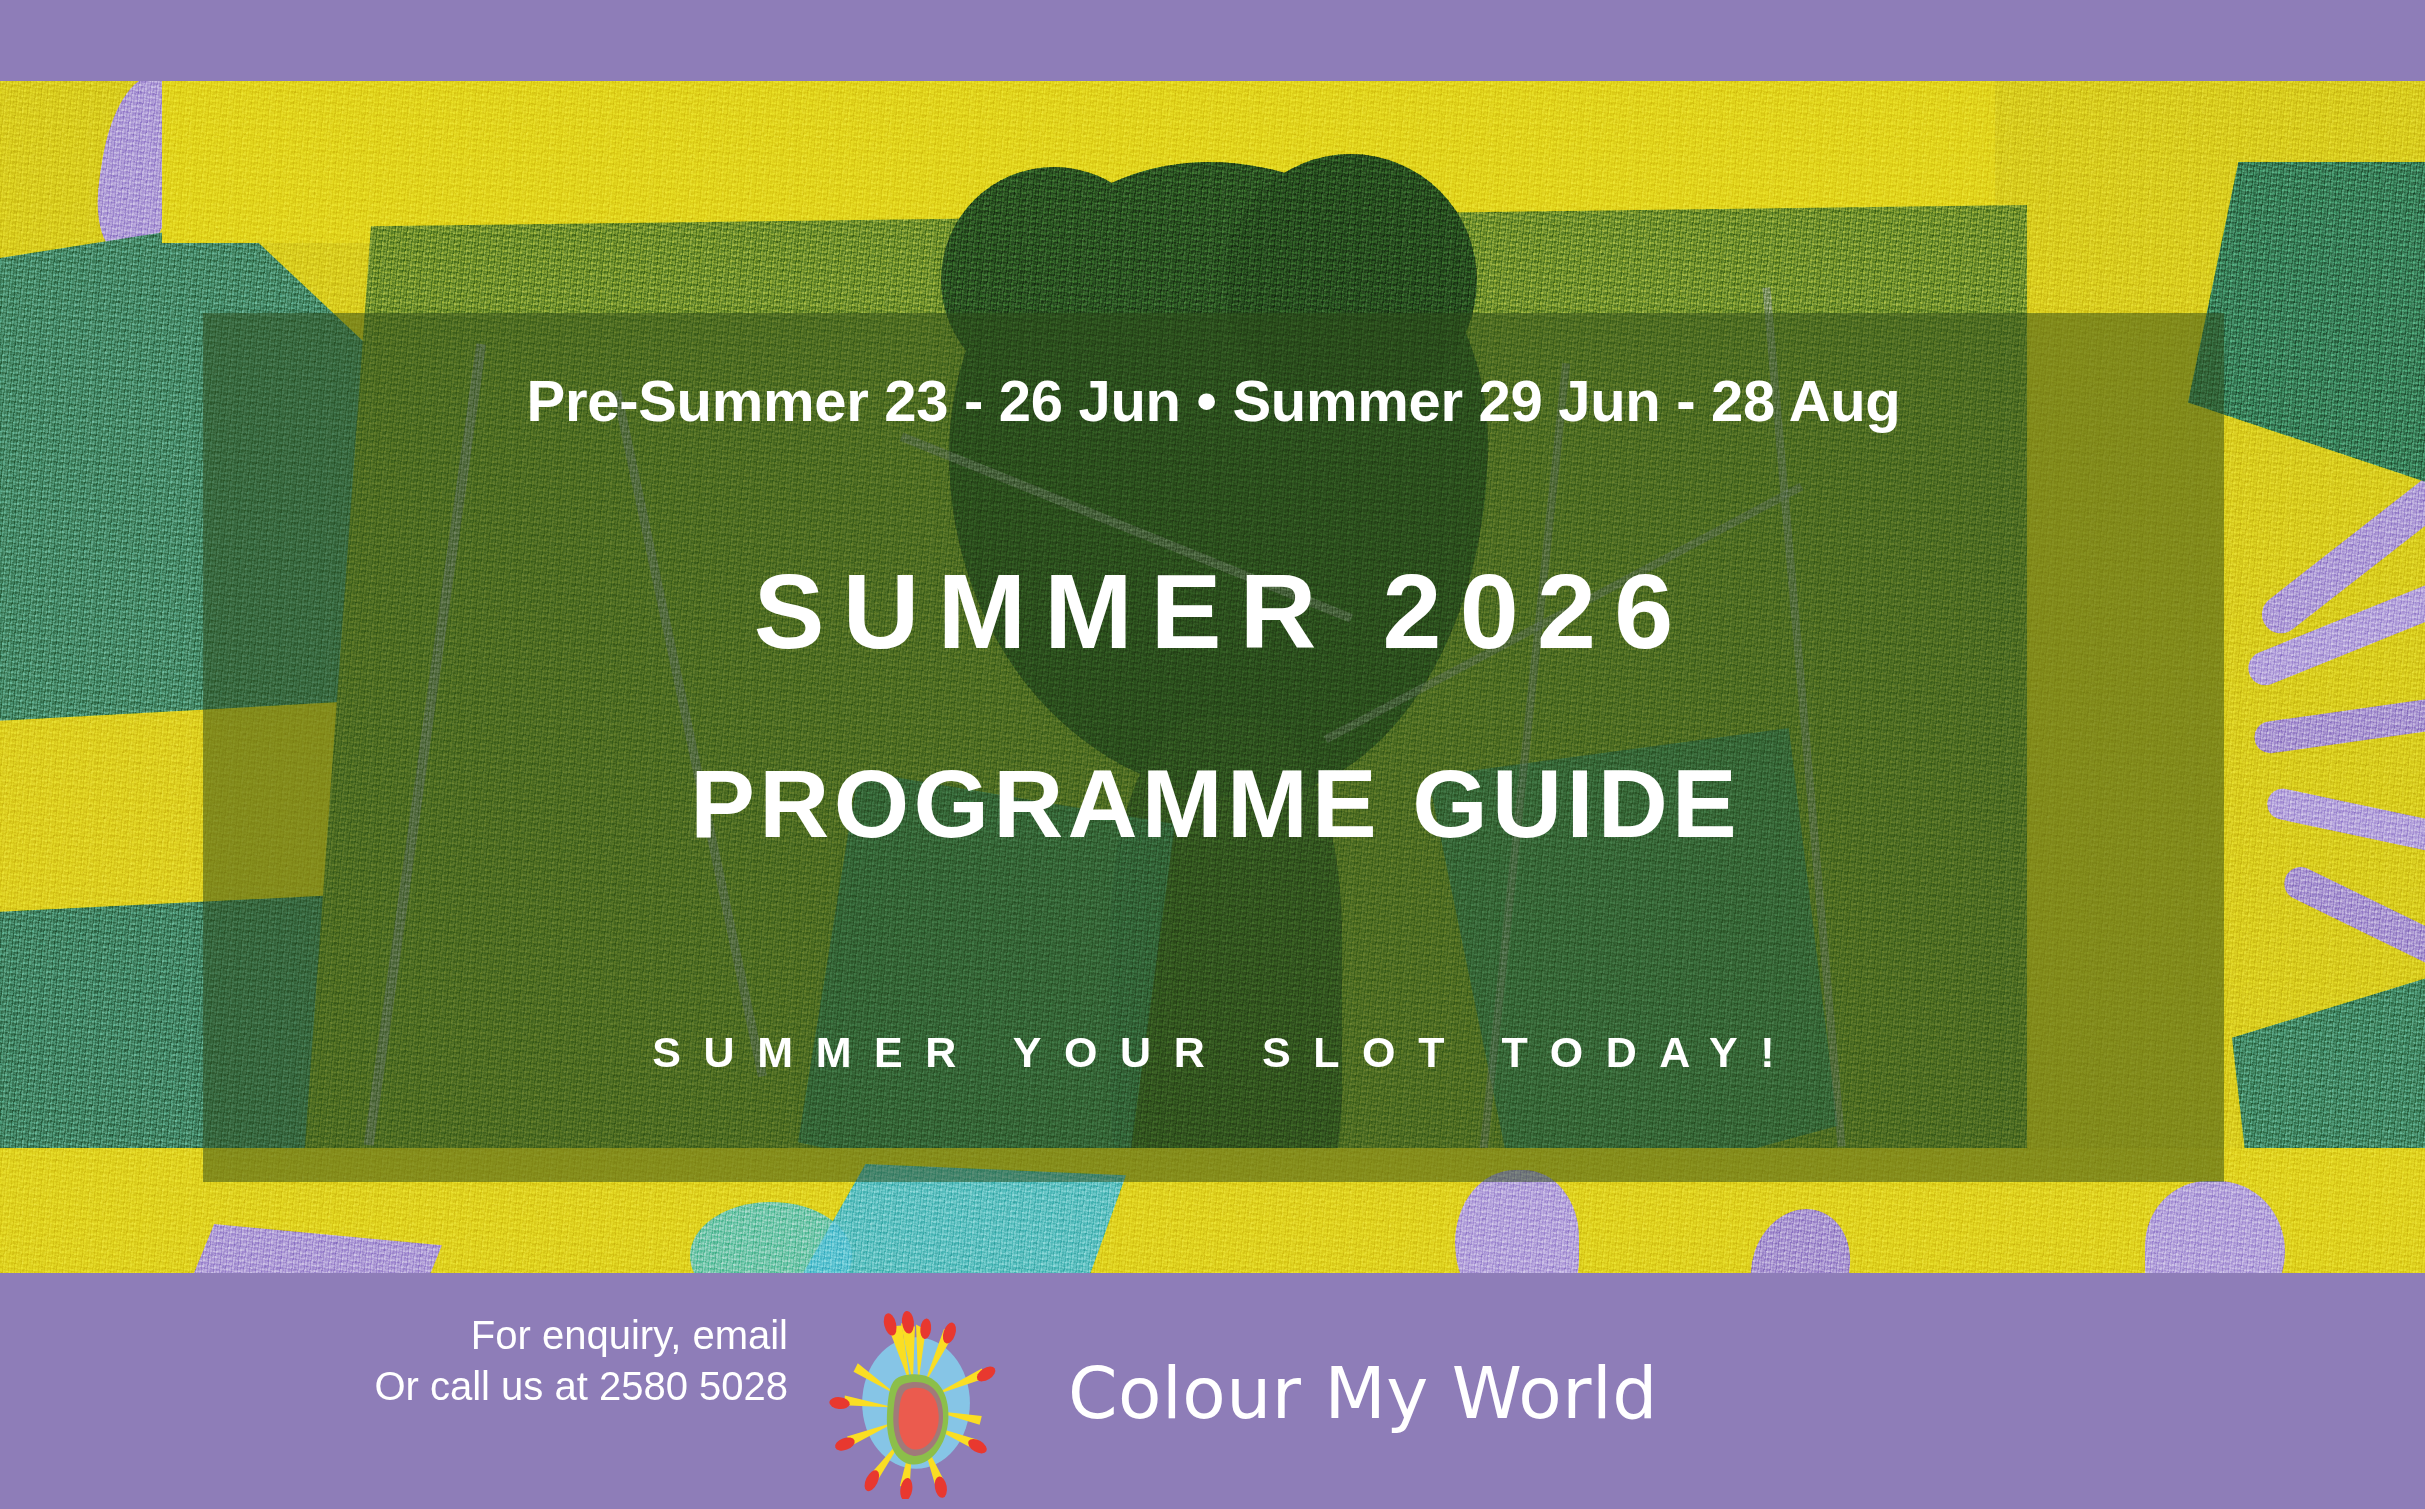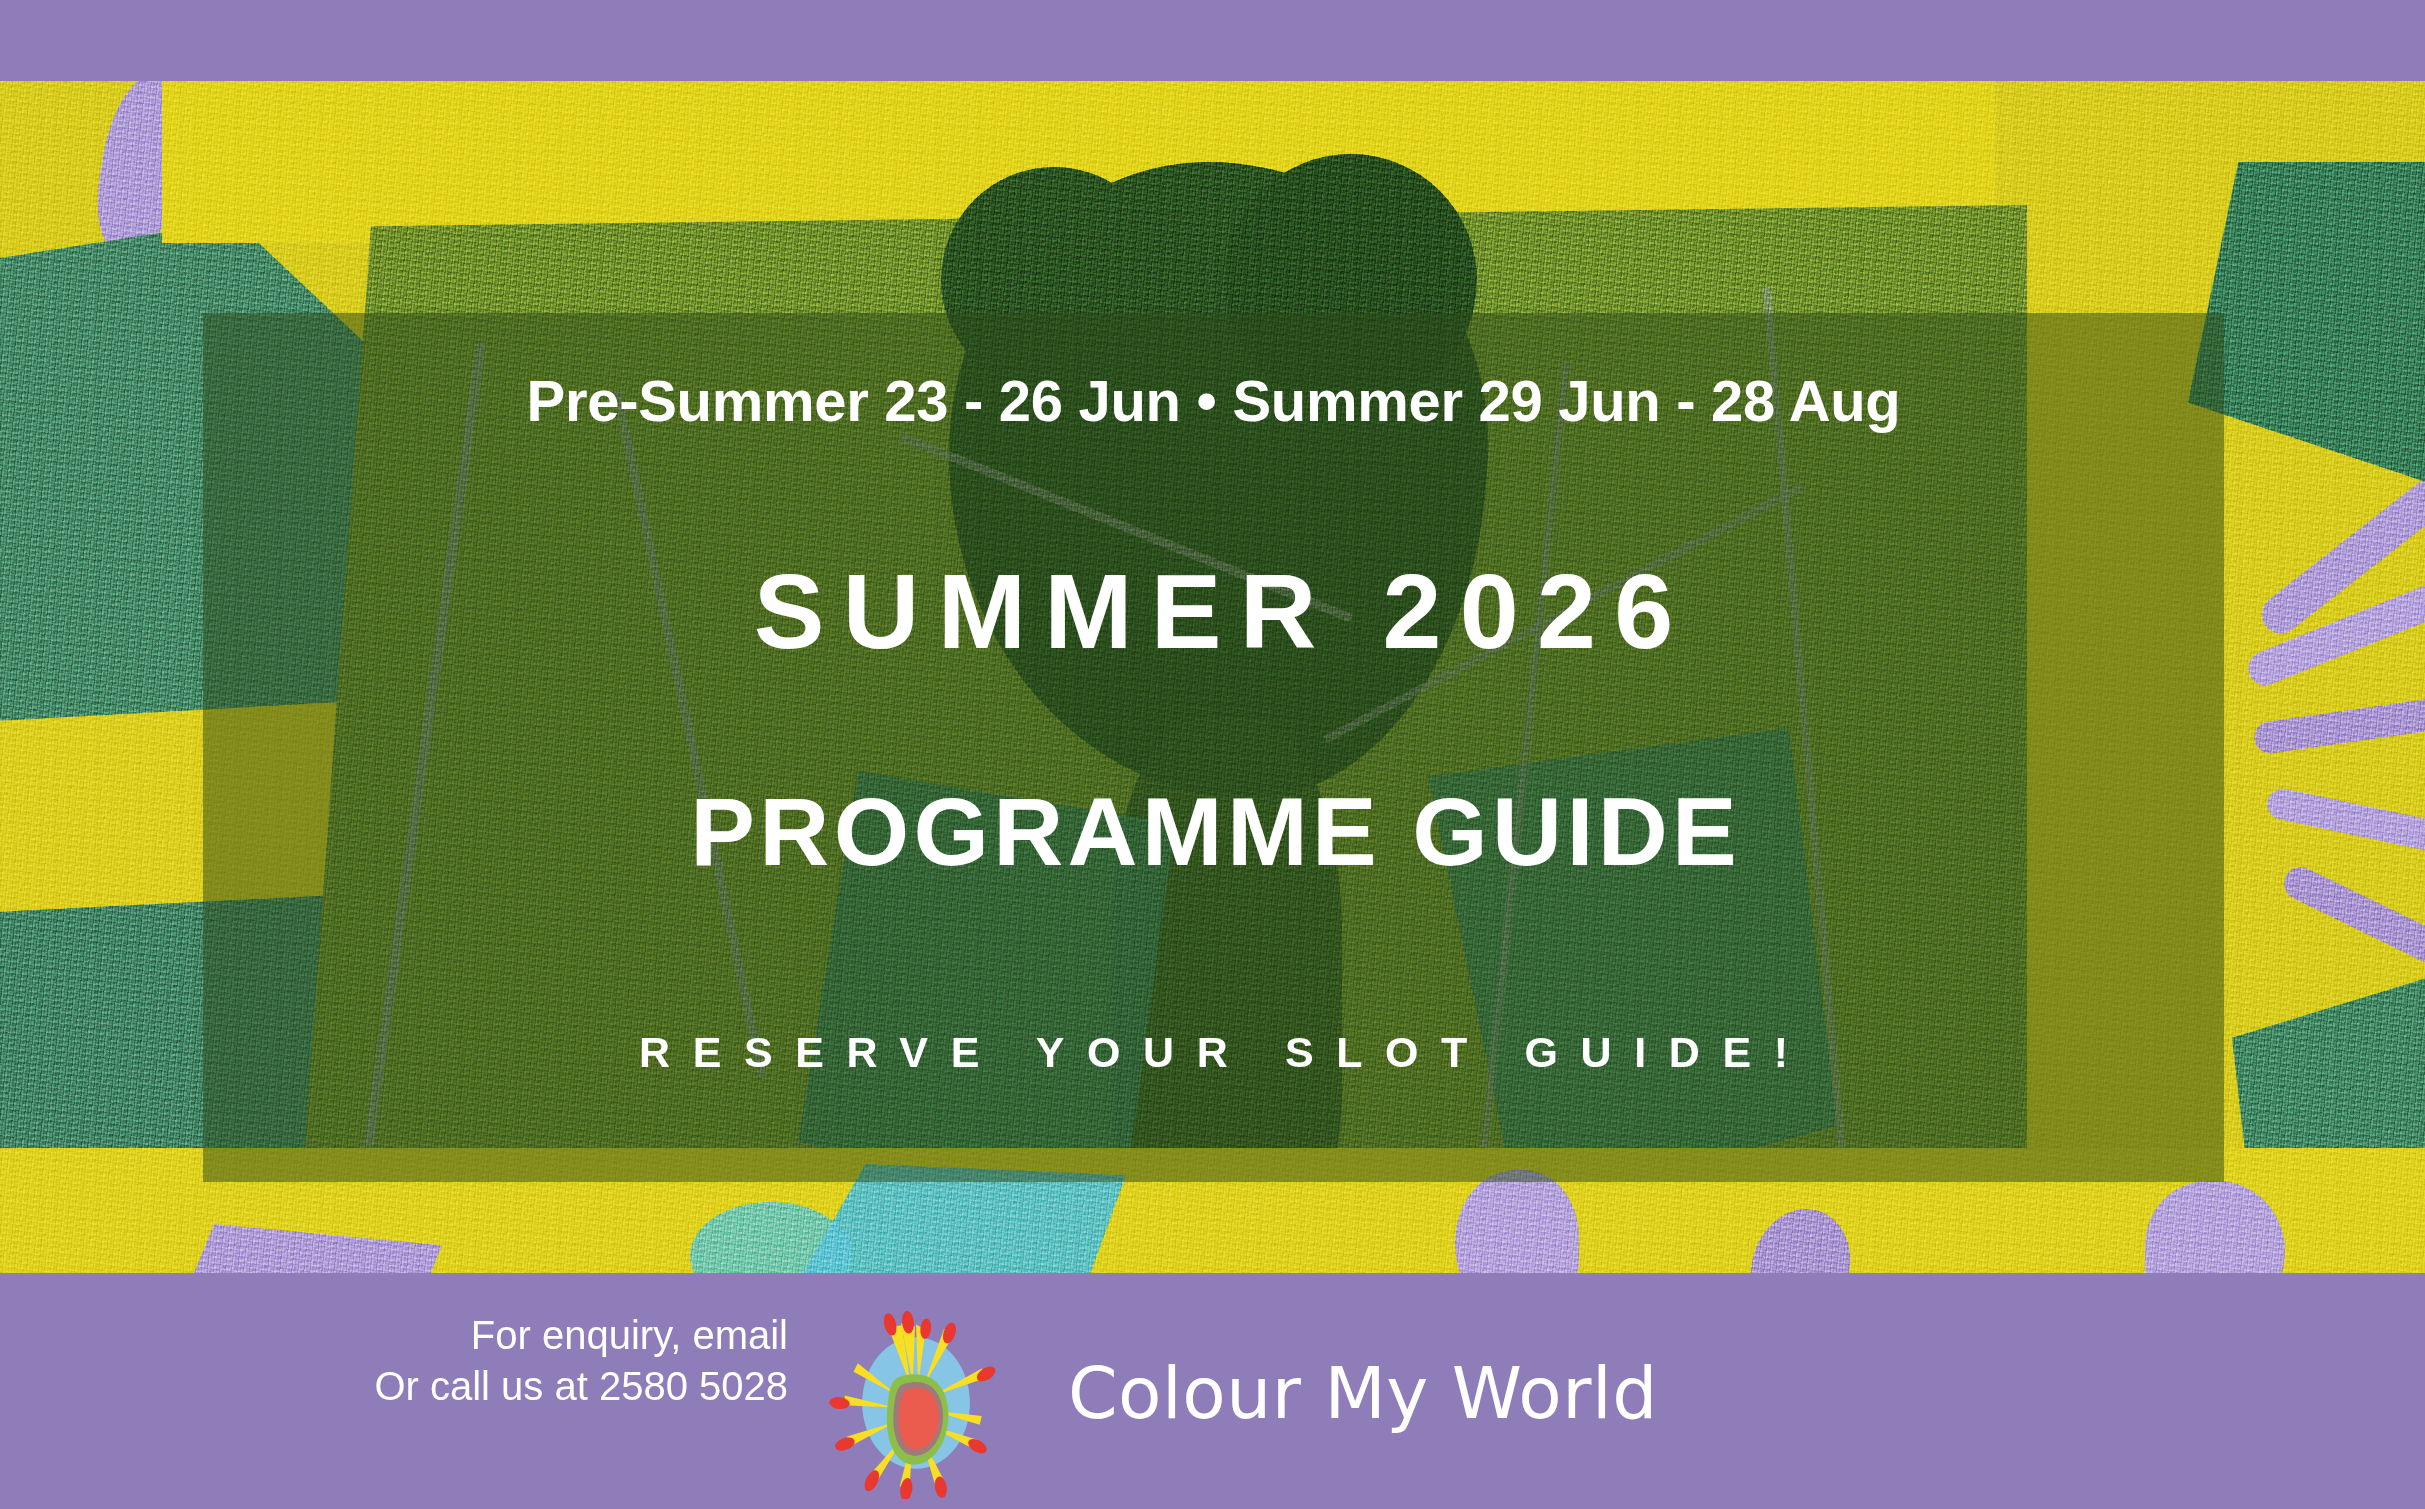--- a/index.html
+++ b/index.html
@@ -31,21 +31,21 @@
 
   
   #dates{position:absolute;left:203px;top:372px;width:2021px;text-align:center;
          color:#fff;font-size:58px;font-weight:700;letter-spacing:-0.3px;
          font-stretch:condensed;line-height:1;white-space:nowrap;}
   #title1{position:absolute;left:203px;top:558px;width:2021px;text-align:center;
          color:#fff;font-size:106px;font-weight:700;letter-spacing:18.3px;
          line-height:1;text-indent:18.3px;}
   #title2{position:absolute;left:203px;top:755px;width:2021px;text-align:center;
          color:#fff;font-size:97px;font-weight:700;letter-spacing:4.3px;
-         line-height:1;text-indent:4.3px;margin-top:28px;}
+         line-height:1;text-indent:4.3px;}
   #cta{position:absolute;left:203px;top:1031px;width:2021px;text-align:center;
          color:#fff;font-size:43px;font-weight:600;letter-spacing:22.6px;
          line-height:1;text-indent:22.6px;}
 
   
   #footer{position:absolute;left:0;top:1273px;width:2426px;height:236px;background:#8E7DB8;}
   #contact{position:absolute;left:0px;top:1310px;width:776px;text-align:right;
            color:#fff;font-size:40px;line-height:1.28;font-weight:400;padding-left:12px;}
   #contact div{white-space:nowrap;}
 
@@ -143,21 +143,21 @@
 
     <div id="texture"></div>
     <div id="texture2"></div>
   </div>
 
   <div id="panel"></div>
 
   <div id="dates">Pre-Summer 23 - 26 Jun • Summer 29 Jun - 28 Aug</div>
   <div id="title1">SUMMER 2026</div>
   <div id="title2">PROGRAMME GUIDE</div>
-  <div id="cta">RESERVE YOUR SLOT GUIDE!</div>
+  <div id="cta">SUMMER YOUR SLOT TODAY!</div>
 
   <div id="footer"></div>
 
   <div id="contact">
     <div>For enquiry, email</div>
     <div>Or call us at 2580 5028</div>
   </div>
 
   <div id="brand">
     <div id="logo-mark">

